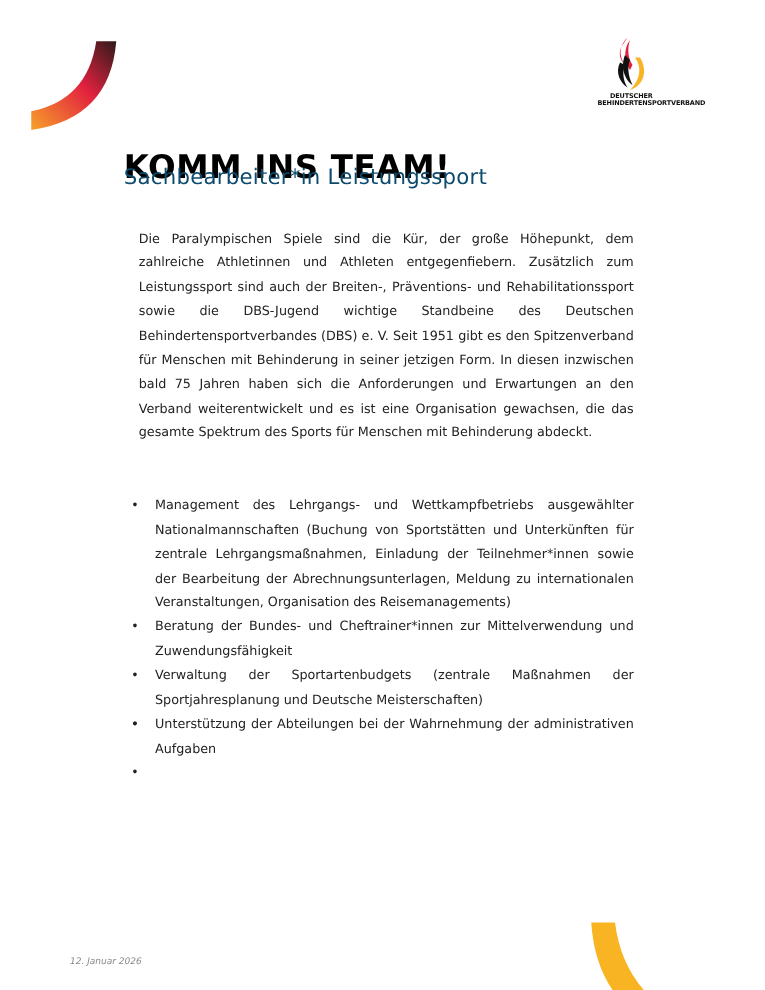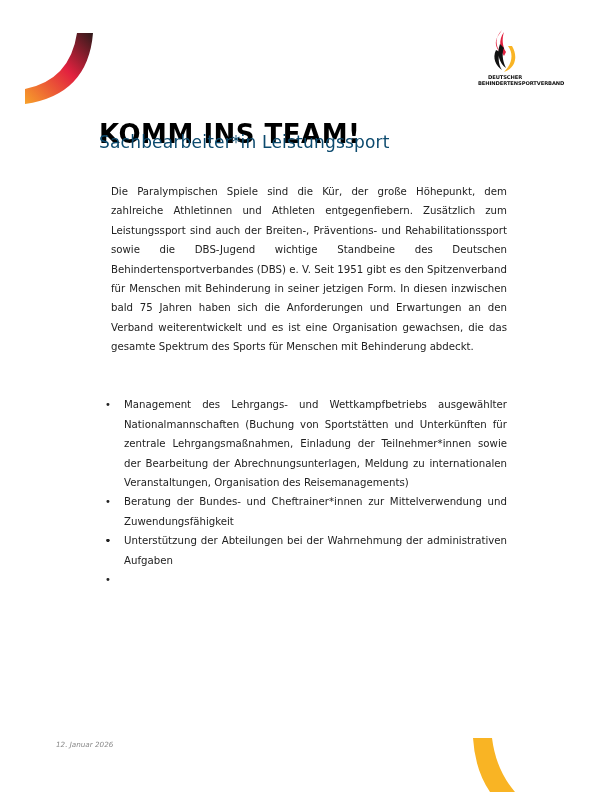--- a/index.html
+++ b/index.html
@@ -38,21 +38,21 @@
     }
     ul.bullets { list-style: none; margin: 0; padding: 0; }
     ul.bullets li {
       position: relative; padding-left: 25px; text-align: justify;
     }
     ul.bullets li .bullet {
       position: absolute; left: 6px; top: 0; font-size: 10px;
     }
     .spacer { height: 19.4px; }
     .footer-date {
-      position: absolute; left: 56px; top: 740px;
+      position: absolute; left: 56px; top: 764px;
       font-size: 7.2px; font-style: italic; color: #888;
     }
   </style>
 </head>
 <body>
 
 <svg class="arc-top" viewBox="0 0 150 110">
   <defs>
     <linearGradient id="arcGrad" x1="0" y1="1" x2="1" y2="0">
       <stop offset="0" stop-color="#F7A12A"></stop>
@@ -80,21 +80,21 @@
 <h1 class="title">KOMM INS TEAM!</h1>
 <h2 class="subtitle">Sachbearbeiter*in Leistungssport</h2>
 
 <div class="content">
   <p class="intro">Die Paralympischen Spiele sind die Kür, der große Höhepunkt, dem zahlreiche Athletinnen und Athleten entgegenfiebern. Zusätzlich zum Leistungssport sind auch der Breiten-, Präventions- und Rehabilitationssport sowie die DBS-Jugend wichtige Standbeine des Deutschen Behindertensportverbandes (DBS) e. V. Seit 1951 gibt es den Spitzenverband für Menschen mit Behinderung in seiner jetzigen Form. In diesen inzwischen bald 75 Jahren haben sich die Anforderungen und Erwartungen an den Verband weiterentwickelt und es ist eine Organisation gewachsen, die das gesamte Spektrum des Sports für Menschen mit Behinderung abdeckt.</p>
   <div class="spacer"></div>
 
   <ul class="bullets">
     <li><span class="bullet">•</span><span>Management des Lehrgangs- und Wettkampfbetriebs ausgewählter Nationalmannschaften (Buchung von Sportstätten und Unterkünften für zentrale Lehrgangsmaßnahmen, Einladung der Teilnehmer*innen sowie der Bearbeitung der Abrechnungsunterlagen, Meldung zu internationalen Veranstaltungen, Organisation des Reisemanagements)</span></li>
     <li><span class="bullet">•</span><span>Beratung der Bundes- und Cheftrainer*innen zur Mittelverwendung und Zuwendungsfähigkeit</span></li>
-    <li><span class="bullet">•</span></li>
+    <li><span class="bullet">•</span><span>Verwaltung der Sportartenbudgets (zentrale Maßnahmen der Sportjahresplanung und Deutsche Meisterschaften)</span></li>
     <li><span class="bullet">•</span></li>
     <li><span class="bullet">•</span><span>Unterstützung der Abteilungen bei der Wahrnehmung der administrativen Aufgaben</span></li>
     <li><span class="bullet">•</span></li>
   </ul>
 
   <div class="spacer"></div>
 
 </div>
 
 <div class="footer-date">12. Januar 2026</div>

